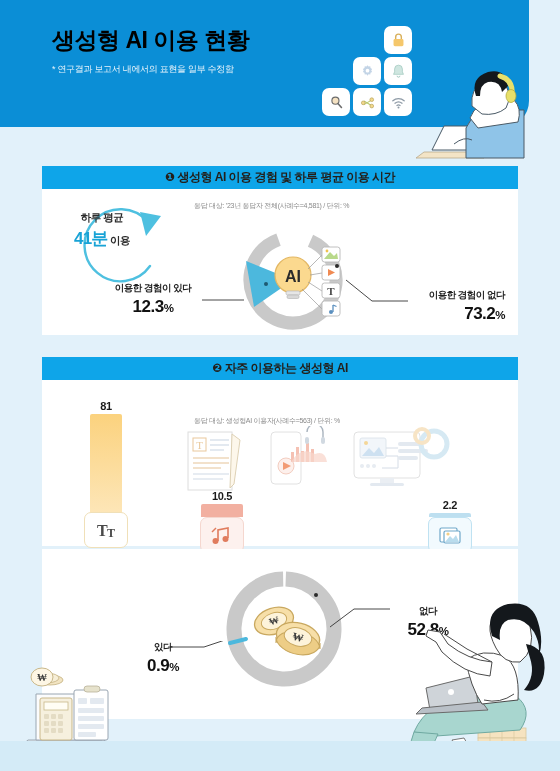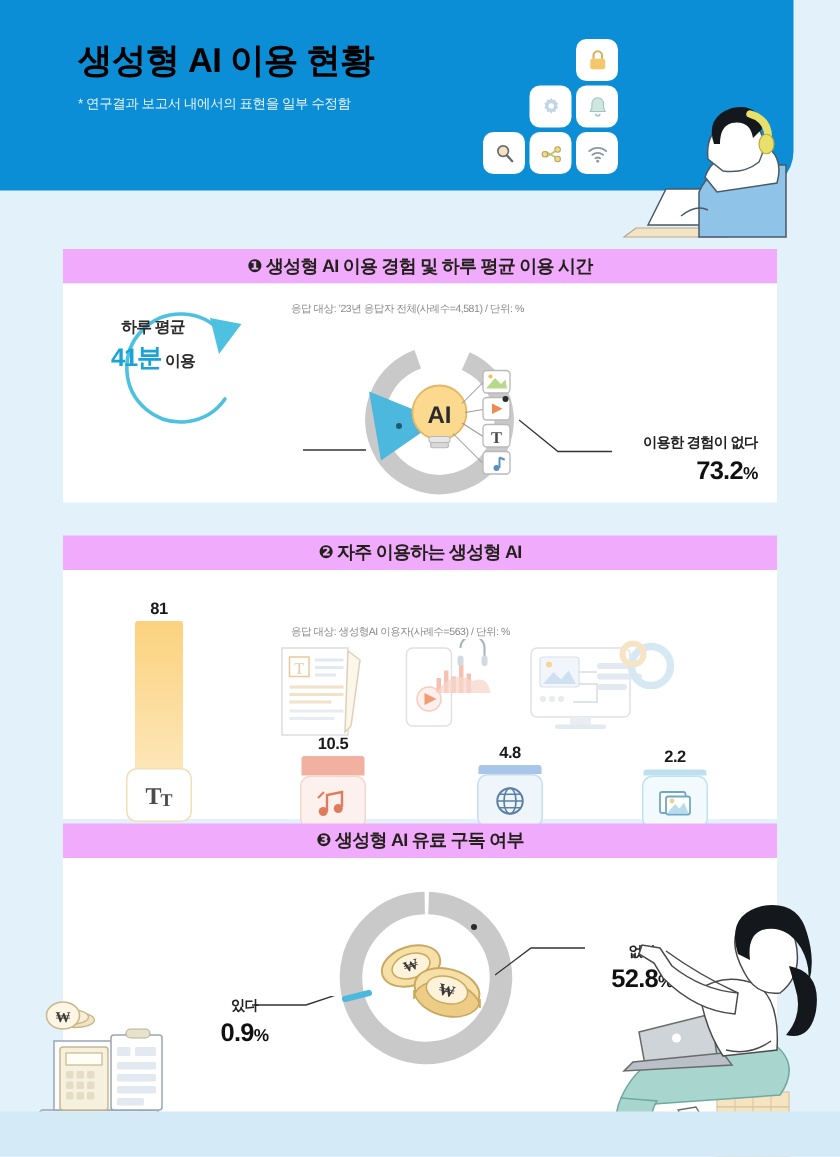--- a/index.html
+++ b/index.html
@@ -30,21 +30,21 @@
     position: absolute; width: 28px; height: 28px; background: #fff;
     border-radius: 7px; display: flex; align-items: center; justify-content: center;
   }
   .tile svg { display: block; }
 
   .hero { position: absolute; right: 0; top: 66px; width: 146px; height: 100px; }
 
   
   .panel { position: absolute; left: 42px; width: 476px; }
   .panel-head {
-    position: relative; height: 23px; background: #f0abfc;
+    position: relative; height: 23px; background: #0ea5e9;
     display: flex; align-items: center; justify-content: center;
   }
   .panel-head-txt {
     font-size: 12px; font-weight: bold; color: #231f1a; letter-spacing: -0.5px;
     white-space: nowrap;
   }
   .panel-head::before, .panel-head::after {
     content: ""; position: absolute; bottom: -6px; width: 7px; height: 6px;
     background: #b9b188;
   }
@@ -225,20 +225,26 @@
         <circle cx="99" cy="41" r="2" fill="#2b2b2b"></circle>
       </svg>
 
       <svg style="position:absolute; left:160px; top:108px; width:44px; height:6px;">
         <path d="M0 3 L42 3" stroke="#333" stroke-width="0.9" fill="none"></path>
       </svg>
       <svg style="position:absolute; left:304px; top:88px; width:64px; height:30px;">
         <path d="M0 3 L26 24 L62 24" stroke="#333" stroke-width="0.9" fill="none"></path>
       </svg>
 
+      <div class="lbl-left1">
+        <div class="lbl-t">이용한 경험이 있다</div>
+        <div class="lbl-v">
+          <span>12.3</span><span class="pct">%</span>
+        </div>
+      </div>
       <div class="lbl-right1">
         <div class="lbl-t">이용한 경험이 없다</div>
         <div class="lbl-v">
           <span>73.2</span><span class="pct">%</span>
         </div>
       </div>
     </div>
   </div>
 
   <div class="panel" id="sec2">
@@ -333,54 +339,38 @@
                 <path d="M9 18 L9 7 L19 5 L19 15"></path>
               </g>
               <circle cx="6.5" cy="18" r="3" fill="#e07c5e"></circle>
               <circle cx="16.5" cy="16" r="3" fill="#e07c5e"></circle>
               <path d="M3 9 L7 5" stroke="#e07c5e" stroke-width="1.4"></path>
             </svg>
         </div>
         <div class="bar-name">음성·음악 생성</div>
       </div>
 
-      <div class="bar-col" style="left:244px; top:116px; width:108px;">
-        <div class="bar-val">4.8</div>
-        <div class="bar-rect" style="width:42px; height:6px; background:#a8c6e8;"></div>
-        <div class="bar-icon" style="background:#eef6fc; border:1px solid #c8ddf0;">
-          <svg width="26" height="24" viewBox="0 0 26 24">
-              <circle cx="13" cy="12" r="8.5" fill="none" stroke="#5b7fa6" stroke-width="1.3"></circle>
-              <ellipse cx="13" cy="12" rx="4" ry="8.5" fill="none" stroke="#5b7fa6" stroke-width="1.1"></ellipse>
-              <path d="M4.5 12 L21.5 12" stroke="#5b7fa6" stroke-width="1.1"></path>
-              <path d="M6 7.5 L20 7.5 M6 16.5 L20 16.5" stroke="#5b7fa6" stroke-width="0.9"></path>
-            </svg>
-        </div>
-        <div class="bar-name">도메인 이미지 생성</div>
-      </div>
 
       <div class="bar-col" style="left:364px; top:119px; width:88px;">
         <div class="bar-val">2.2</div>
         <div class="bar-rect" style="width:42px; height:4px; background:#bddff0;"></div>
         <div class="bar-icon" style="background:#f2fafe; border:1px solid #bfe2f2;">
           <svg width="26" height="24" viewBox="0 0 26 24">
               <rect x="3" y="5" width="17" height="14" rx="1.5" fill="#fff" stroke="#6fa7c9" stroke-width="1.2"></rect>
               <rect x="7" y="8" width="16" height="12" rx="1.5" fill="#fff" stroke="#6fa7c9" stroke-width="1.2"></rect>
               <path d="M8 19 L13 13 L16 16 L19 12 L22 19 Z" fill="#b9dced"></path>
               <circle cx="11" cy="11" r="1.6" fill="#f3cf86"></circle>
             </svg>
         </div>
         <div class="bar-name">이미지 생성</div>
       </div>
     </div>
   </div>
 
   <div class="panel" id="sec3">
-    <div class="panel-head">
-      <span class="panel-head-txt">❸ 생성형 AI 유료 구독 여부</span>
-    </div>
     <div class="panel-body">
 
       <svg class="donut3" viewBox="0 0 128 128">
         <circle cx="64" cy="64" r="50" fill="none" stroke="#c9c9c9" stroke-width="15" stroke-dasharray="311 3" transform="rotate(-88 64 64)"></circle>
         <path d="M10 78 L26 74" stroke="#4cb8dd" stroke-width="4" stroke-linecap="round"></path>
         <circle cx="96" cy="30" r="2" fill="#2b2b2b"></circle>
 
         <g>
           <ellipse cx="54" cy="56" rx="20" ry="13" transform="rotate(-18 54 56)" fill="#f7dfa8" stroke="#c9a85f" stroke-width="1.3"></ellipse>
           <ellipse cx="54" cy="56" rx="13" ry="8" transform="rotate(-18 54 56)" fill="#fdf3da" stroke="#c9a85f" stroke-width="1"></ellipse>

